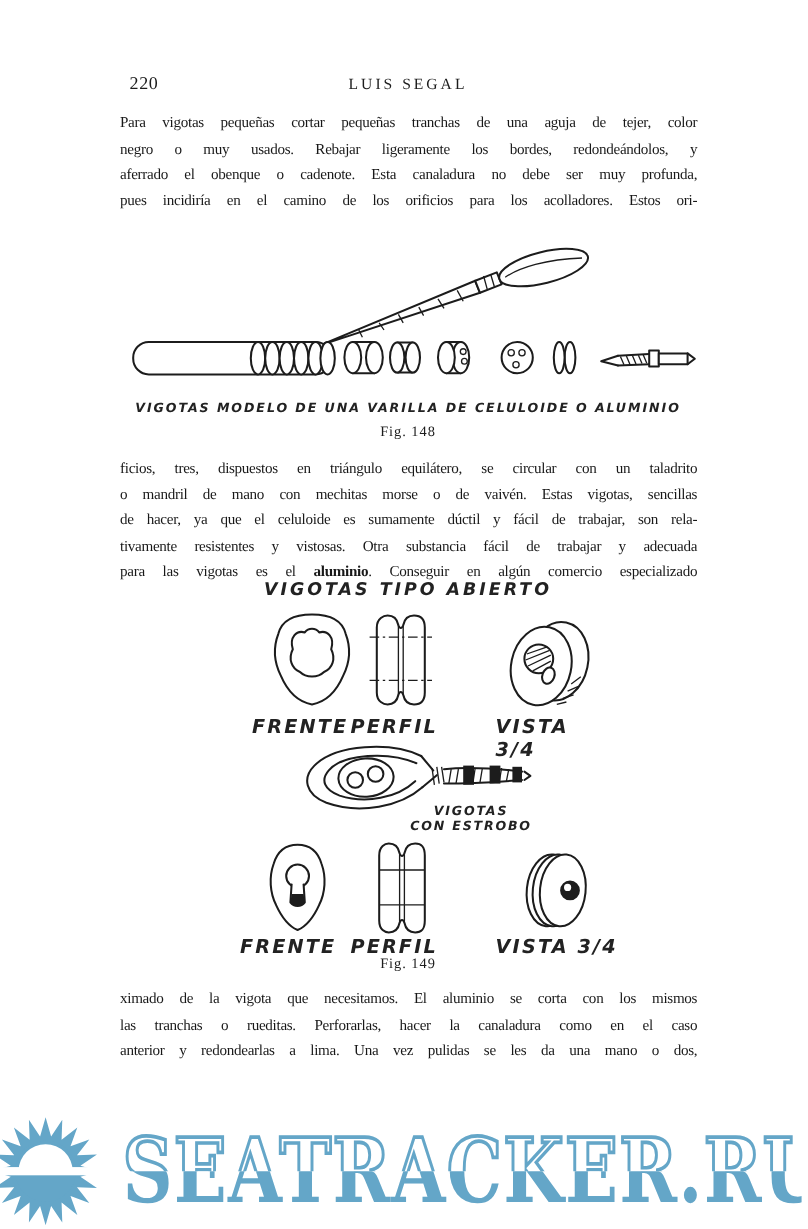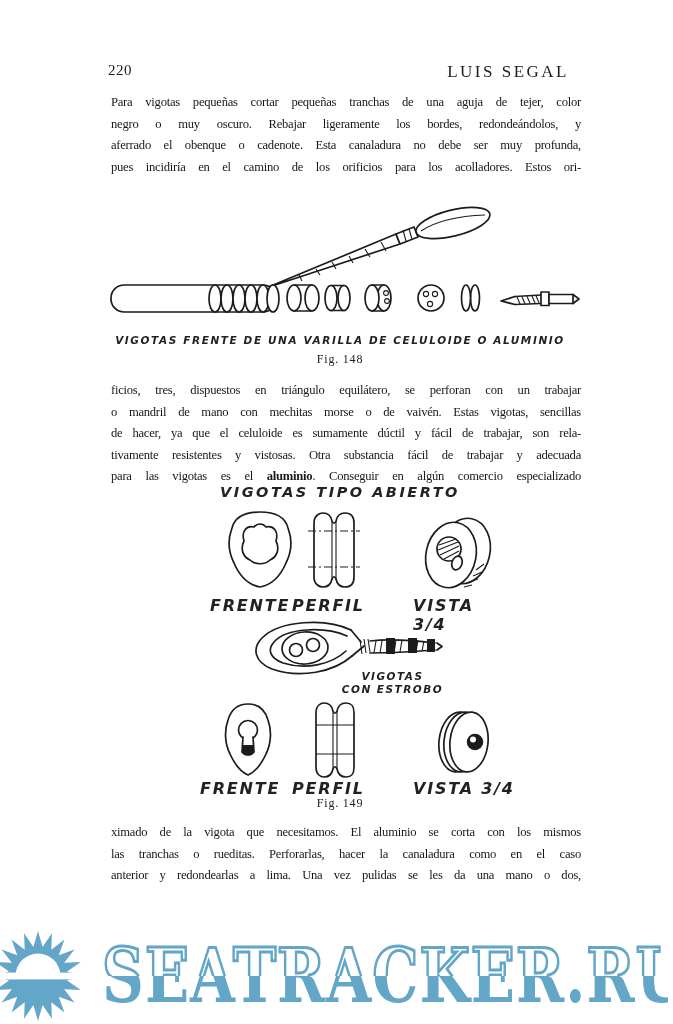--- a/index.html
+++ b/index.html
@@ -5,29 +5,29 @@
   :root { --wm:#64a6c8; --ink:#1c1c1c; }
   html,body{margin:0;padding:0;background:#fff;}
   body{width:673px;height:1024px;overflow:hidden;
        font-family:"Liberation Serif",serif;color:var(--ink);}
   #page{position:relative;width:606px;height:1024px;background:#fff;}
 
   
   .hdr{position:absolute;left:100px;top:62px;width:480px;height:20px;
        font-size:14px;}
   .hdr .pnum{position:absolute;left:8px;top:0;font-size:15px;letter-spacing:.5px;}
-  .hdr .rtitle{position:absolute;left:0;right:11px;text-align:right;
-       font-size:17px;letter-spacing:2.5px;}
+  .hdr .rtitle{position:absolute;left:0;right:0;text-align:center;
+       font-size:13px;letter-spacing:2.5px;}
 
   
   .para{position:absolute;left:100px;width:481px;}
   .bline{display:block;white-space:nowrap;overflow:visible;
          text-align:justify;text-align-last:justify;
          font-size:12.6px;line-height:21.5px;letter-spacing:-.25px;
-         color:#181818;margin-left:11px;}
+         color:#181818;}
   .bline b{font-weight:bold;}
 
   
   .hand{font-family:"DejaVu Sans",sans-serif;font-style:italic;font-weight:700;
         color:#222;}
   .cap148{position:absolute;left:100px;top:334px;width:480px;text-align:center;
         font-size:10.5px;letter-spacing:1.6px;}
   .figlab{position:absolute;width:480px;left:100px;text-align:center;
         font-size:12px;font-weight:normal;letter-spacing:.8px;}
   .h149{position:absolute;left:100px;top:484px;width:480px;text-align:center;
@@ -58,21 +58,21 @@
 
 <div id="page">
 
   <div class="hdr">
     <span class="pnum">220</span>
     <span class="rtitle">LUIS SEGAL</span>
   </div>
 
   <div class="para" style="top:92px">
     <span class="bline">Para vigotas pequeñas cortar pequeñas tranchas de una aguja de tejer, color</span>
-    <span class="bline">negro o muy oscuro. Rebajar ligeramente los bordes, redondeándolos, y</span>
+    <span class="bline">negro o muy usados. Rebajar ligeramente los bordes, redondeándolos, y</span>
     <span class="bline">aferrado el obenque o cadenote. Esta canaladura no debe ser muy profunda,</span>
     <span class="bline">pues incidiría en el camino de los orificios para los acolladores. Estos ori-</span>
   </div>
 
   <svg style="left:103px;top:204px" width="480" height="126" viewBox="0 0 480 126">
     <g>
       <path class="skf" d="M163 84 L293 30 L297 40 Z"></path>
       <path class="thin" d="M196 71 L199 77 M213 65 L217 71 M229 58 L233 65 M246 52 L250 59 M262 45 L267 53 M278 38 L283 47"></path>
       <path class="skf" d="M293 30 L297 40 L315 33 L311 23 Z"></path>
       <path class="thin" d="M300 26 L303 37 M306 25 L309 35"></path>
@@ -110,25 +110,25 @@
     <g>
       <path class="sk" d="M398 97 L412 92.5 M398 97 L412 100.5"></path>
       <path class="sk" d="M412 92.5 L438 91 M412 100.5 L438 99.5"></path>
       <path class="thin" d="M414 93 L417 100 M419 92.7 L422 99.7 M424 92.3 L427 99.4 M429 92 L432 99 M433 91.7 L436 98.7"></path>
       <rect class="skf" x="438" y="88" width="8" height="13.5"></rect>
       <rect class="skf" x="446" y="90.5" width="24" height="9"></rect>
       <path class="sk" d="M470 90.5 L476 95 L470 99.5"></path>
     </g>
   </svg>
 
-  <div class="cap148 hand">VIGOTAS FRENTE DE UNA VARILLA DE CELULOIDE O ALUMINIO</div>
+  <div class="cap148 hand">VIGOTAS MODELO DE UNA VARILLA DE CELULOIDE O ALUMINIO</div>
   <div class="figlab" style="top:352px">Fig. 148</div>
 
   <div class="para" style="top:380px">
-    <span class="bline">ficios, tres, dispuestos en triángulo equilátero, se perforan con un trabajar</span>
+    <span class="bline">ficios, tres, dispuestos en triángulo equilátero, se circular con un taladrito</span>
     <span class="bline">o mandril de mano con mechitas morse o de vaivén. Estas vigotas, sencillas</span>
     <span class="bline">de hacer, ya que el celuloide es sumamente dúctil y fácil de trabajar, son rela-</span>
     <span class="bline">tivamente resistentes y vistosas. Otra substancia fácil de trabajar y adecuada</span>
     <span class="bline"><span>para las vigotas es el </span><b>aluminio</b><span>. Conseguir en algún comercio especializado</span></span>
   </div>
 
   <div class="h149 hand">VIGOTAS TIPO ABIERTO</div>
 
   <svg style="left:218px;top:508px" width="84" height="90" viewBox="0 0 84 90">
     <path class="skf" d="M14 20 C17 8 29 4 42 4 C55 4 67 8 70 20 C75 33 73 45 68 55 C62 69 53 77 42 79 C31 77 22 69 16 55 C11 45 9 33 14 20 Z"></path>

